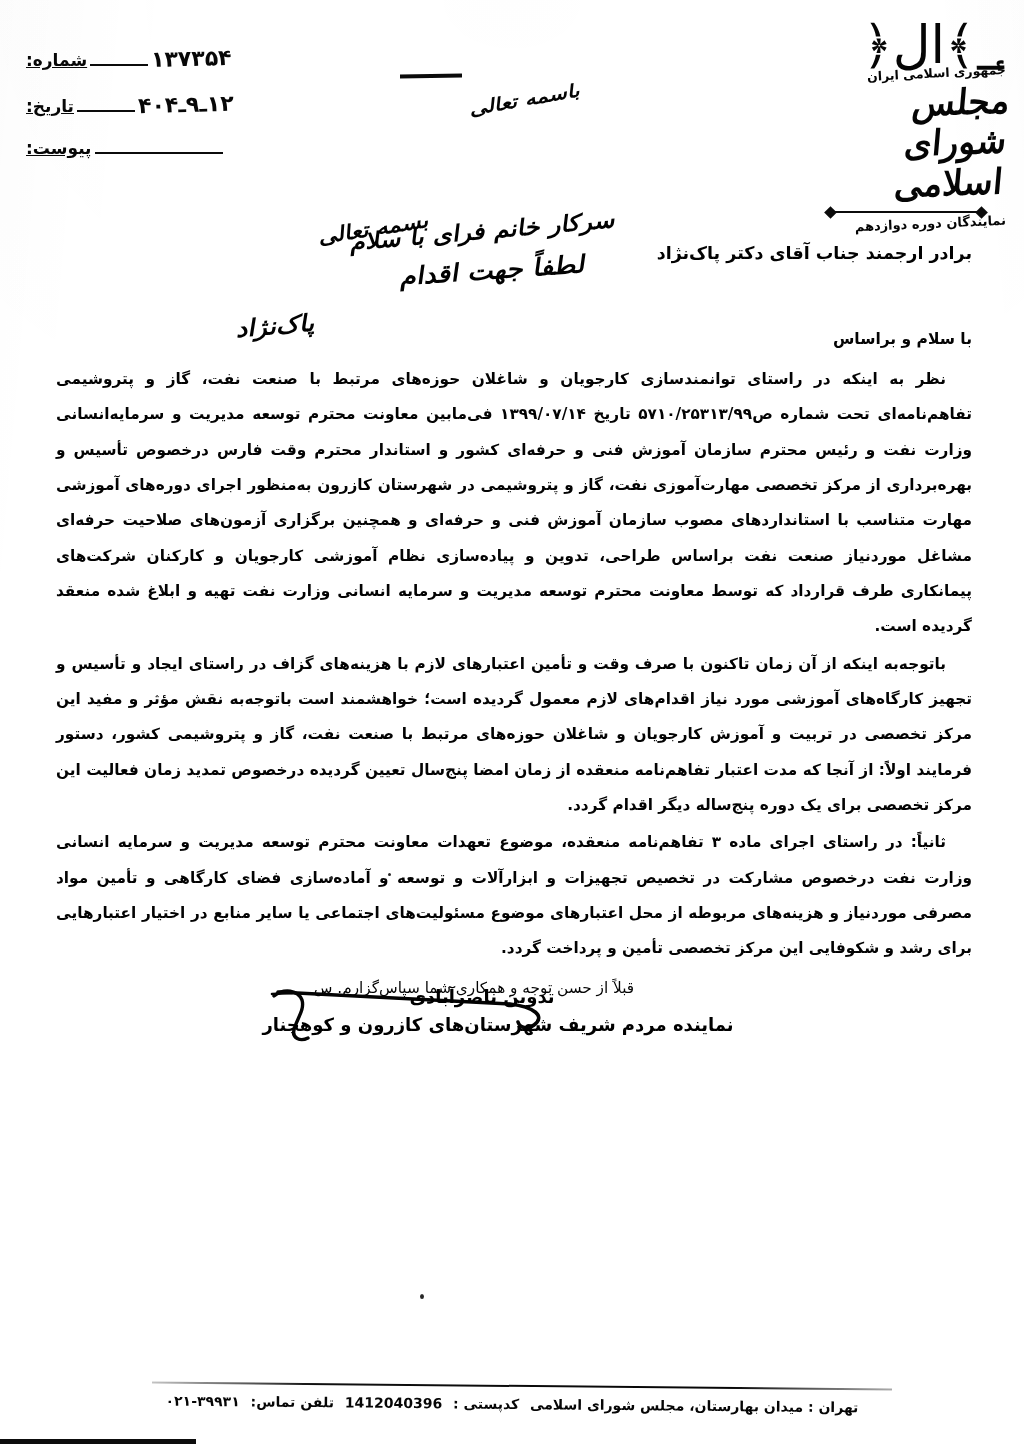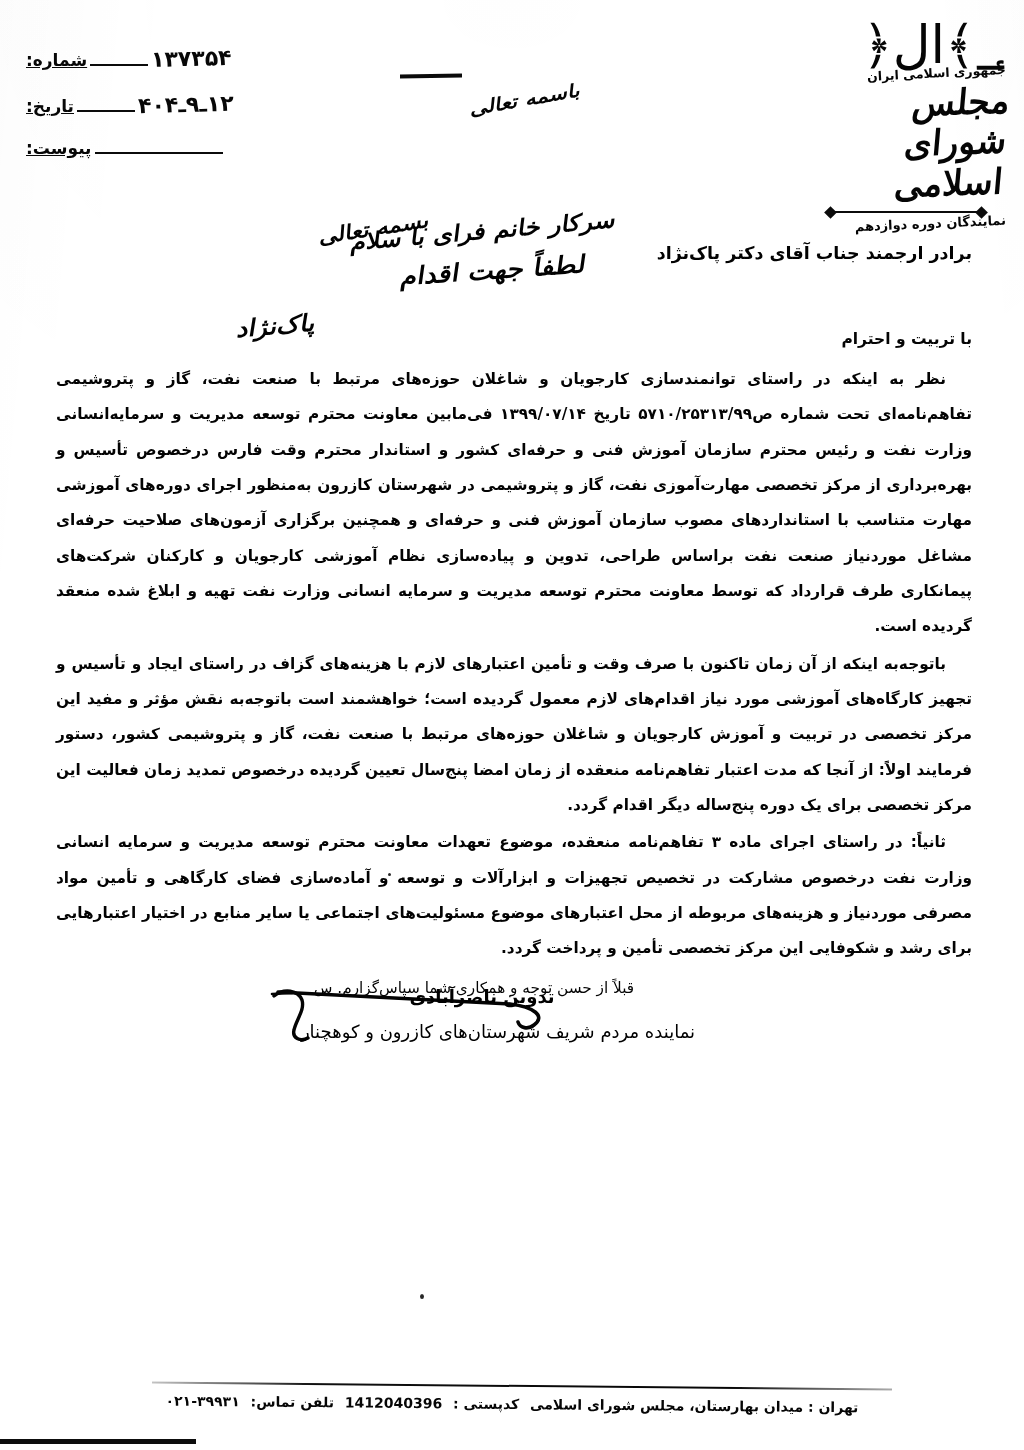--- a/index.html
+++ b/index.html
@@ -245,22 +245,22 @@
   .sig-name {
     font-size: 18px;
     font-weight: 700;
     display: inline-block;
     position: relative;
     padding: 0 6px;
     margin-right: 60px;
   }
   .sig-role {
     font-size: 18px;
-    font-weight: 400;
-    margin-top: 14px;
+    font-weight: 700;
+    margin-top: 7px;
     margin-right: 28px;
   }
   .sig-scribble {
     position: absolute;
     top: 980px;
     left: 258px;
     width: 300px;
     height: 66px;
     pointer-events: none;
   }
@@ -341,21 +341,21 @@
   <div class="hand-note">
     <div class="hand-line hand-l1">بسمه تعالی</div>
     <div class="hand-line hand-l2">سرکار خانم فرای  با سلام</div>
     <div class="hand-line hand-l3">لطفاً جهت اقدام</div>
     <div class="hand-line hand-sign">پاک‌نژاد</div>
   </div>
 
   <div class="recipient">
     <div class="recipient-line">برادر ارجمند جناب آقای دکتر پاک‌نژاد</div>
   </div>
-  <div class="greeting">با تربیت و احترام</div>
+  <div class="greeting">با سلام و براساس</div>
 
   <div class="body-text">
     <p class="para">نظر به اینکه در راستای توانمندسازی کارجویان و شاغلان حوزه‌های مرتبط با صنعت نفت، گاز و پتروشیمی تفاهم‌نامه‌ای تحت شماره ص۵۷۱۰/۲۵۳۱۳/۹۹ تاریخ ۱۳۹۹/۰۷/۱۴ فی‌مابین معاونت محترم توسعه مدیریت و سرمایه‌انسانی وزارت نفت و رئیس محترم سازمان آموزش فنی و حرفه‌ای کشور و استاندار محترم وقت فارس درخصوص تأسیس و بهره‌برداری از مرکز تخصصی مهارت‌آموزی نفت، گاز و پتروشیمی در شهرستان کازرون به‌منظور اجرای دوره‌های آموزشی مهارت متناسب با استانداردهای مصوب سازمان آموزش فنی و حرفه‌ای و همچنین برگزاری آزمون‌های صلاحیت حرفه‌ای مشاغل موردنیاز صنعت نفت براساس طراحی، تدوین و پیاده‌سازی نظام آموزشی کارجویان و کارکنان شرکت‌های پیمانکاری طرف قرارداد که توسط معاونت محترم توسعه مدیریت و سرمایه انسانی وزارت نفت تهیه و ابلاغ شده منعقد گردیده است.</p>
     <p class="para">باتوجه‌به اینکه از آن زمان تاکنون با صرف وقت و تأمین اعتبارهای لازم با هزینه‌های گزاف در راستای ایجاد و تأسیس و تجهیز کارگاه‌های آموزشی مورد نیاز اقدام‌های لازم معمول گردیده است؛ خواهشمند است باتوجه‌به نقش مؤثر و مفید این مرکز تخصصی در تربیت و آموزش کارجویان و شاغلان حوزه‌های مرتبط با صنعت نفت، گاز و پتروشیمی کشور، دستور فرمایند اولاً: از آنجا که مدت اعتبار تفاهم‌نامه منعقده از زمان امضا پنج‌سال تعیین گردیده درخصوص تمدید زمان فعالیت این مرکز تخصصی برای یک دوره پنج‌ساله دیگر اقدام گردد.</p>
     <p class="para">ثانیاً: در راستای اجرای ماده ۳ تفاهم‌نامه منعقده، موضوع تعهدات معاونت محترم توسعه مدیریت و سرمایه انسانی وزارت نفت درخصوص مشارکت در تخصیص تجهیزات و ابزارآلات و توسعه و آماده‌سازی فضای کارگاهی و تأمین مواد مصرفی موردنیاز و هزینه‌های مربوطه از محل اعتبارهای موضوع مسئولیت‌های اجتماعی یا سایر منابع در اختیار اعتبارهایی برای رشد و شکوفایی این مرکز تخصصی تأمین و پرداخت گردد.</p>
     <div class="closing">قبلاً از حسن توجه و همکاری شما سپاس‌گزارم. س</div>
   </div>
 
   <svg class="sig-scribble" viewBox="0 0 300 66" xmlns="http://www.w3.org/2000/svg">
     <path d="M16 16 C 26 8, 40 10, 44 20 C 47 30, 38 40, 36 50 C 34 58, 42 62, 50 58" stroke="#0a0a0a" stroke-width="3.4" fill="none" stroke-linecap="round"></path>

